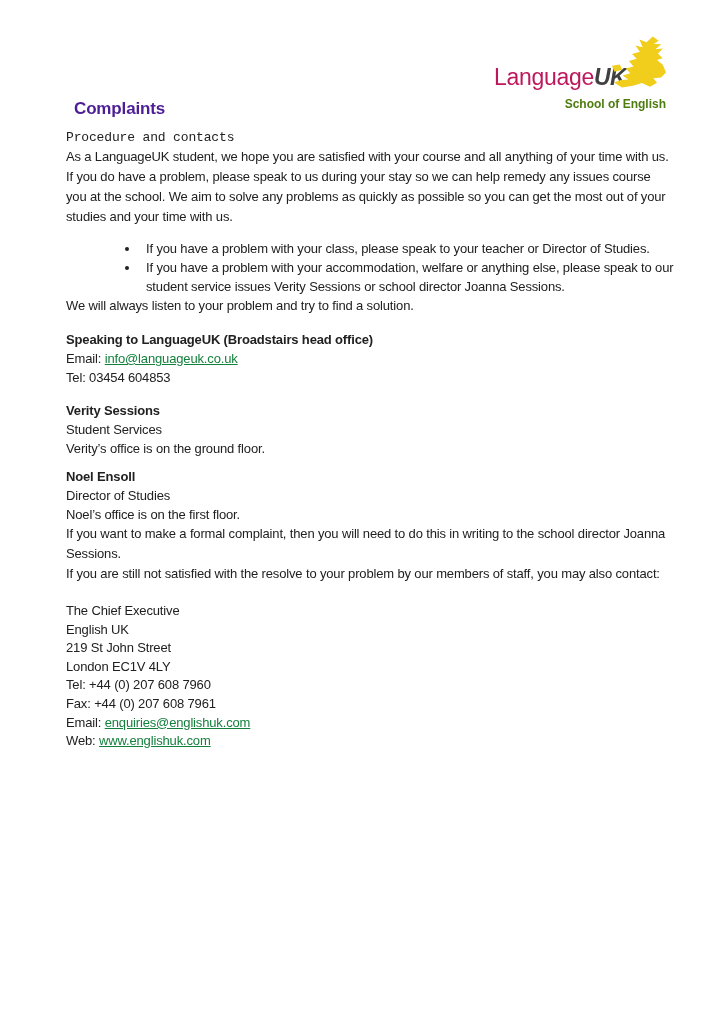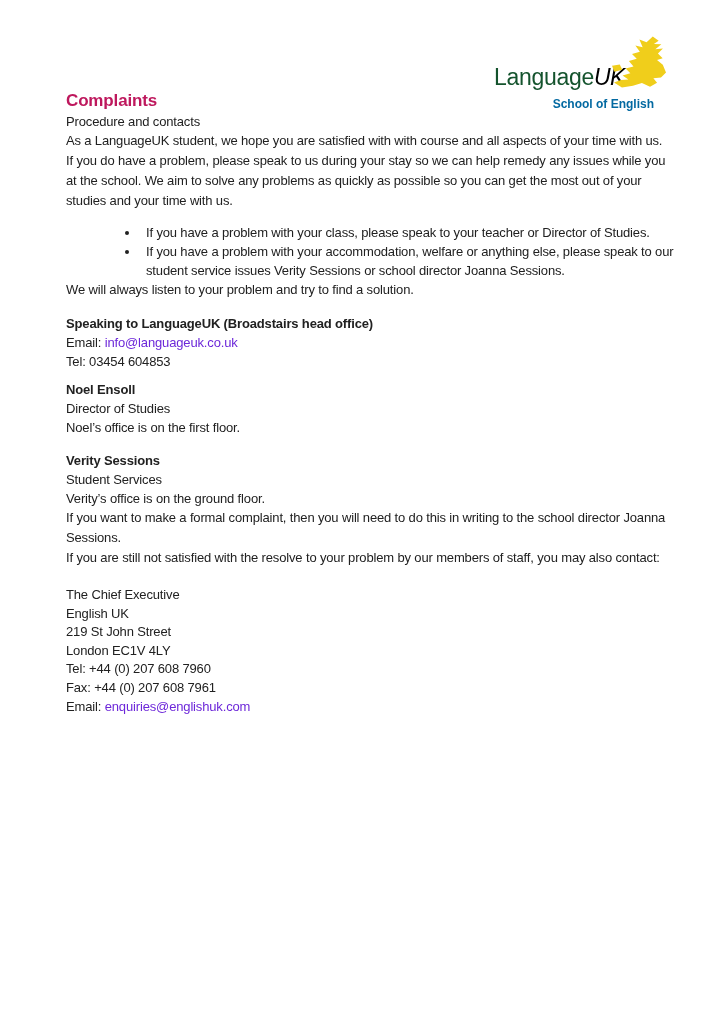--- a/index.html
+++ b/index.html
@@ -14,25 +14,25 @@
   .content {
     position:absolute;
     left:66px; top:90px; right:50px;
     font-size:13px;
     letter-spacing:-0.15px;
     line-height:20px;
   }
   .doc-title {
     font-size:17px;
     font-weight:bold;
-    color:#be185d;
+    color:#4c1d95;
     line-height:22px;
-    margin:0;
+    margin:8px;
   }
-  .doc-subtitle { line-height:19px; margin:0; }
+  .doc-subtitle { line-height:19px; margin:0;font-family:Liberation Mono, monospace; }
   p.body { margin:0; }
   .p-intro   { margin-top:17px; }
   .p-problem { margin-top:12px; }
   ul.bullets {
     margin:12px 0 0 0;
     padding:0 0 0 74px;
   }
   ul.bullets li {
     line-height:19px;
     margin:0;
@@ -41,49 +41,50 @@
   .p-listen { margin-top:31px; }
   .block { margin:0; line-height:19px; }
   .blk-headoffice { margin-top:14px; }
   .blk-noel   { margin-top:9px; }
   .blk-verity { margin-top:14px; }
   .p-formal { margin-top:30px; }
   .p-still  { margin-top:14px; }
   .blk-englishuk { margin-top:18px; line-height:18.6px; }
   .bold { font-weight:bold; }
   a.doc-link, .link {
-    color:#6d28d9;
+    color:#15803d;
+    text-decoration:underline;
     cursor:pointer;
   }
   
   .logo {
     position:absolute;
     top:38px; right:58px;
     width:172px; height:76px;
   }
   .logo-wordmark {
     position:absolute;
     left:0; top:26px;
     font-size:23px;
     line-height:26px;
     white-space:nowrap;
   }
-  .logo-language { color:#14532d; letter-spacing:-0.3px; }
-  .logo-uk { color:#000000; font-weight:normal; font-style:italic; letter-spacing:-0.5px; }
+  .logo-language { color:#be185d; letter-spacing:-0.3px; }
+  .logo-uk { color:#404040; font-weight:bold; font-style:italic; letter-spacing:-0.5px; }
   .logo-map {
     position:absolute;
     right:-4px; top:-4px;
     transform:rotate(8deg);
   }
   .logo-tagline {
     position:absolute;
-    right:12px; top:59px;
+    right:0; top:59px;
     font-size:12px;
     font-weight:bold;
-    color:#0369a1;
+    color:#4d7c0f;
     white-space:nowrap;
   }
 </style>
 </head>
 <body>
 
 <div class="page">
 
   <div class="logo">
     <div class="logo-wordmark">
@@ -96,61 +97,64 @@
       </svg>
     </span>
     <div class="logo-tagline">School of English</div>
   </div>
 
   <div class="content">
 
     <h1 class="doc-title">Complaints</h1>
     <div class="doc-subtitle">Procedure and contacts</div>
 
-    <p class="body p-intro">As a LanguageUK student, we hope you are satisfied with with course and all aspects of your time with us.</p>
+    <p class="body p-intro">As a LanguageUK student, we hope you are satisfied with your course and all anything of your time with us.</p>
 
-    <p class="body p-problem">If you do have a problem, please speak to us during your stay so we can help remedy any issues while you at the school. We aim to solve any problems as quickly as possible so you can get the most out of your studies and your time with us.</p>
+    <p class="body p-problem">If you do have a problem, please speak to us during your stay so we can help remedy any issues course you at the school. We aim to solve any problems as quickly as possible so you can get the most out of your studies and your time with us.</p>
 
     <ul class="bullets">
       <li>If you have a problem with your class, please speak to your teacher or Director of Studies.</li>
       <li>If you have a problem with your accommodation, welfare or anything else, please speak to our student service issues Verity Sessions or school director Joanna Sessions.</li>
     </ul>
 
     <p class="body p-listen">We will always listen to your problem and try to find a solution.</p>
 
     <div class="block blk-headoffice">
       <div class="bold">Speaking to LanguageUK (Broadstairs head office)</div>
       <div>
         <span>Email: </span><a class="doc-link">info@languageuk.co.uk</a>
       </div>
       <div>Tel: 03454 604853</div>
     </div>
 
+    <div class="block blk-verity">
+      <div class="bold">Verity Sessions</div>
+      <div>Student Services</div>
+      <div>Verity’s office is on the ground floor.</div>
+    </div>
+
     <div class="block blk-noel">
       <div class="bold">Noel Ensoll</div>
       <div>Director of Studies</div>
       <div>Noel’s office is on the first floor.</div>
-    </div>
-
-    <div class="block blk-verity">
-      <div class="bold">Verity Sessions</div>
-      <div>Student Services</div>
-      <div>Verity’s office is on the ground floor.</div>
     </div>
 
     <p class="body p-formal">If you want to make a formal complaint, then you will need to do this in writing to the school director Joanna Sessions.</p>
 
     <p class="body p-still">If you are still not satisfied with the resolve to your problem by our members of staff, you may also contact:</p>
 
     <div class="block blk-englishuk">
       <div>The Chief Executive</div>
       <div>English UK</div>
       <div>219 St John Street</div>
       <div>London EC1V 4LY</div>
       <div>Tel: +44 (0) 207 608 7960</div>
       <div>Fax: +44 (0) 207 608 7961</div>
       <div>
         <span>Email: </span><a class="doc-link">enquiries@englishuk.com</a>
       </div>
+      <div>
+        <span>Web: </span><a class="doc-link">www.englishuk.com</a>
+      </div>
     </div>
 
   </div>
 </div>
 
 </body></html>

